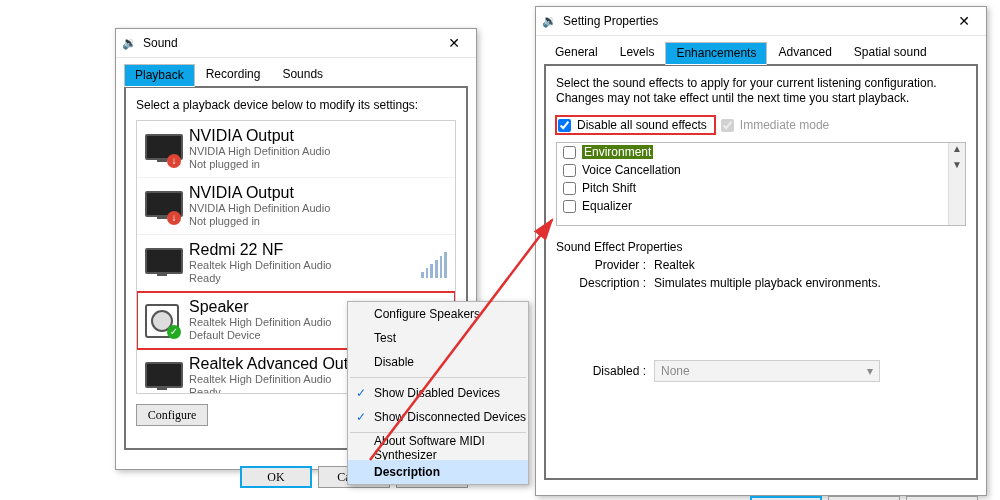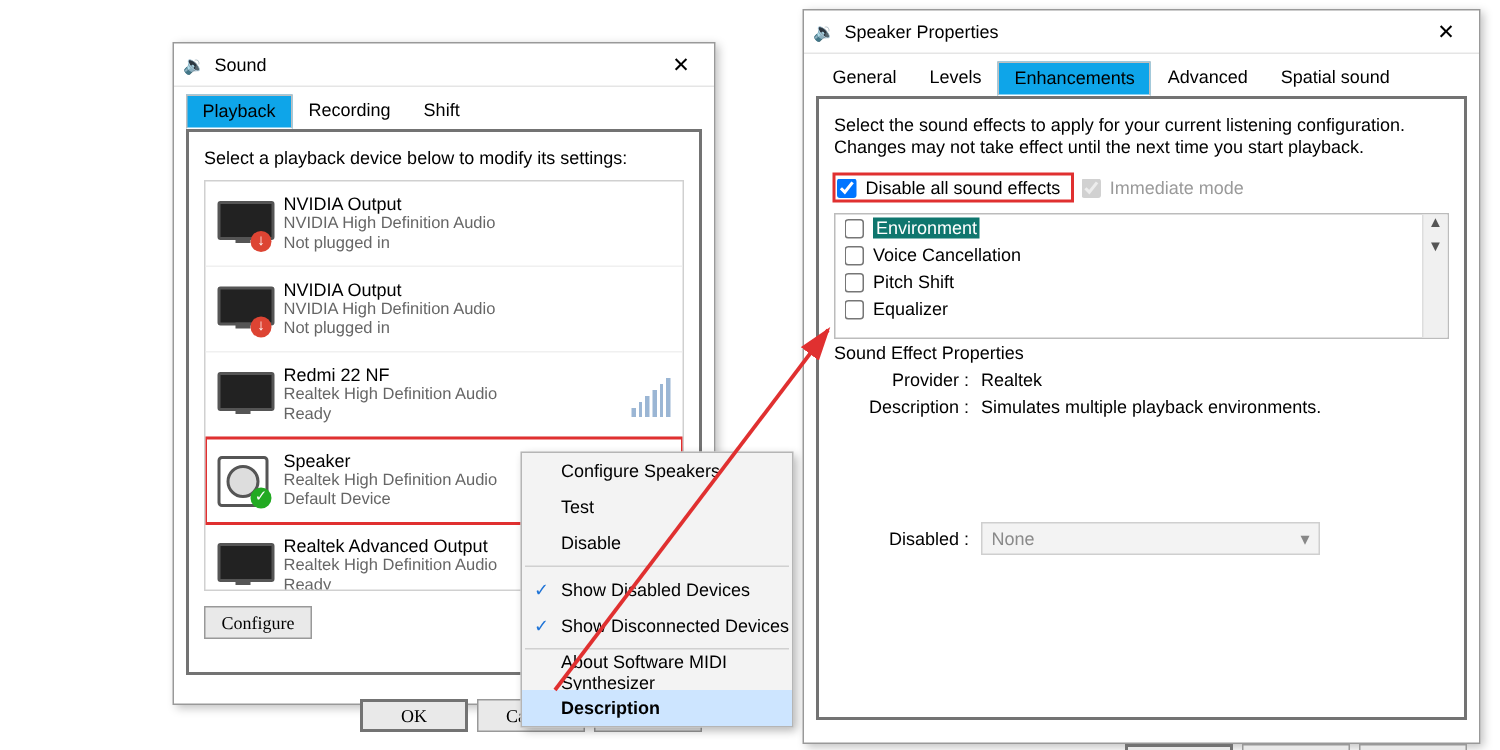--- a/index.html
+++ b/index.html
@@ -3,42 +3,42 @@
 <meta charset="utf-8">
 <style>
 html,body{margin:0;padding:0;font-family:"Segoe UI",Tahoma,sans-serif;font-size:12px;color:#000;background:#fff}
 #stage{position:relative;width:1000px;height:500px;overflow:hidden}
 
 
 .win{position:absolute;background:#fff;border:1px solid #999;box-shadow:2px 2px 6px rgba(0,0,0,.25)}
 .titlebar{display:flex;align-items:center;height:28px;padding:0 6px;border-bottom:1px solid #e5e5e5}
 .titlebar .title{flex:1;font-size:12px}
 .titlebar .x{width:32px;text-align:center;font-size:14px;line-height:20px}
-.tabs{display:flex;align-items:flex-start;height:24px;padding:4px 8px 0 8px;background:#fff}
+.tabs{display:flex;align-items:center;height:24px;padding:4px 8px 0 8px;background:#fff}
 .tab{padding:3px 10px 4px 10px;border:1px solid transparent;font-size:12px;cursor:default}
 .tab.active{border:1px solid #bfbfbf;border-bottom-color:#fff;background:#0ea5e9;position:relative;top:1px}
 .tabbody{border:2px solid #737373;margin:0 8px 8px 8px;padding:10px;background:#fff}
 .btnrow{display:flex;justify-content:flex-end;gap:6px;padding:8px}
 button.win-btn{min-width:72px;height:22px;border:1px solid #999;background:#e9e9e9;font:12px "Segoe UI";padding:0 10px}
-button.win-btn.primary{border:2px solid #737373;background:#e9e9e9}
+button.win-btn.primary{border:2px solid #0ea5e9;background:#e9e9e9}
 button.win-btn[disabled]{color:#9a9a9a}
 
 
 .device-list{border:1px solid #d0d0d0;height:272px;overflow:hidden}
 .device{display:flex;align-items:center;height:52px;padding:2px 8px;border-bottom:1px solid #f0f0f0}
 .device .icon{width:34px;height:34px;margin-right:10px;position:relative;flex:0 0 34px}
 .device .icon .mon{width:34px;height:22px;border:2px solid #555;border-radius:2px;background:#222;position:absolute;top:2px}
 .device .icon .stand{width:10px;height:4px;background:#555;position:absolute;top:26px;left:12px}
 .device .icon .spk{width:30px;height:30px;border:2px solid #555;border-radius:3px;background:#fff;position:absolute;top:1px;left:0}
 .device .icon .cone{width:18px;height:18px;border:2px solid #555;border-radius:50%;background:#ddd;position:absolute;top:7px;left:6px}
 .device .icon .badge{width:14px;height:14px;border-radius:50%;position:absolute;bottom:-2px;right:-2px;color:#fff;font:10px/14px Arial;text-align:center}
 .badge.err{background:#d43; content:""}
 .badge.ok{background:#2a2}
 .device .txt{flex:1}
-.device .txt .name{font-size:12px}
+.device .txt .name{font-size:16px}
 .device .txt .sub{font-size:11px;color:#666;line-height:13px}
 .device .bars{width:26px;height:30px;display:flex;align-items:flex-end;gap:2px}
 .device .bars span{width:3px;background:#9bb6d4}
 .hl-red{outline:2px solid #e03030;outline-offset:-1px}
 
 
 .menu{position:absolute;background:#f3f3f3;border:1px solid #b5b5b5;box-shadow:2px 2px 6px rgba(0,0,0,.3);width:180px;font-size:12px}
 .menu .mi{display:flex;align-items:center;height:24px;padding:0 1px 0 26px;position:relative}
 .menu .sep{height:1px;background:#d0d0d0;margin:3px 2px}
 .menu .mi .chk{position:absolute;left:4px;width:18px;text-align:center;color:#1e73d6}
@@ -46,21 +46,21 @@
 .menu .mi.sel.strong{font-weight:bold}
 
 
 .desc{font-size:12px;line-height:15px;margin-bottom:10px}
 .row{display:flex;align-items:center;gap:6px}
 input[type=checkbox]{width:13px;height:13px;margin:0}
 .efx-list{border:1px solid #bcbcbc;height:82px;margin-top:8px;position:relative}
 .efx-list .scroll{position:absolute;right:0;top:0;bottom:0;width:16px;background:#f0f0f0;border-left:1px solid #ddd}
 .efx-list .scroll .up,.efx-list .scroll .dn{height:16px;text-align:center;font-size:10px;color:#555}
 .efx-list .item{display:flex;align-items:center;height:18px;padding:0 6px;gap:6px}
-.efx-list .item.sel span{background:#0f766e;color:#fff;padding:0 2px}
+.efx-list .item.sel span{background:#4d7c0f;color:#fff;padding:0 2px}
 .kv{display:flex;margin:4px 0}
 .kv .k{width:90px;text-align:right;margin-right:8px}
 .dd{border:1px solid #cfcfcf;background:#f3f3f3;color:#8a8a8a;height:20px;line-height:20px;padding:0 18px 0 6px;position:relative;width:200px}
 .dd:after{content:"▾";position:absolute;right:6px;top:0;color:#888}
 
 
 svg.arrow{position:absolute;left:0;top:0;pointer-events:none}
 </style>
 </head>
 <body>
@@ -68,21 +68,21 @@
 
 <div class="win" style="left:115px;top:28px;width:360px;height:440px">
   <div class="titlebar">
     <span style="margin-right:6px">🔉</span>
     <span class="title">Sound</span>
     <span class="x">✕</span>
   </div>
   <div class="tabs">
     <div class="tab active">Playback</div>
     <div class="tab">Recording</div>
-    <div class="tab">Shift</div>
+    <div class="tab">Sounds</div>
   </div>
   <div class="tabbody" style="height:340px">
     <div style="margin-bottom:8px">Select a playback device below to modify its settings:</div>
     <div class="device-list">
 
       <div class="device">
         <div class="icon">
               <div class="mon"></div>
               <div class="stand"></div>
               <div class="badge err">↓</div>
@@ -200,21 +200,21 @@
         <span>About Software MIDI Synthesizer</span>
       </div>
   <div class="mi sel strong">
         <span>Description</span>
       </div>
 </div>
 
 <div class="win" style="left:535px;top:6px;width:450px;height:488px">
   <div class="titlebar">
     <span style="margin-right:6px">🔉</span>
-    <span class="title">Speaker Properties</span>
+    <span class="title">Setting Properties</span>
     <span class="x">✕</span>
   </div>
   <div class="tabs">
     <div class="tab">General</div>
     <div class="tab">Levels</div>
     <div class="tab active">Enhancements</div>
     <div class="tab">Advanced</div>
     <div class="tab">Spatial sound</div>
   </div>
   <div class="tabbody" style="height:392px">
@@ -248,21 +248,21 @@
             <input type="checkbox" style="">
             <span>Equalizer</span>
           </div>
       <div class="scroll">
         <div class="up">▲</div>
         <div style="flex:1"></div>
         <div class="dn">▼</div>
       </div>
     </div>
 
-    <div style="margin-top:2px">
+    <div style="margin-top:14px">
       <div>Sound Effect Properties</div>
       <div class="kv">
             <div class="k">Provider :</div>
             <div>Realtek</div>
           </div>
       <div class="kv">
             <div class="k">Description :</div>
             <div>Simulates multiple playback environments.</div>
           </div>
       <div class="kv" style="margin-top:70px;align-items:center">

